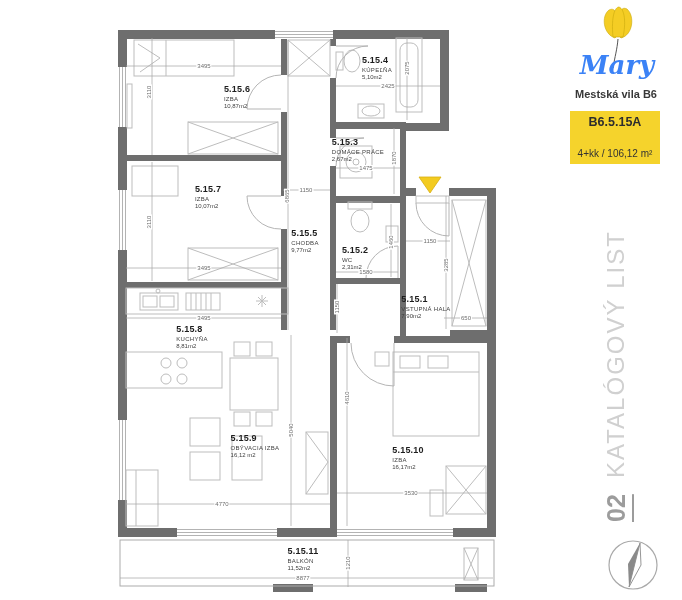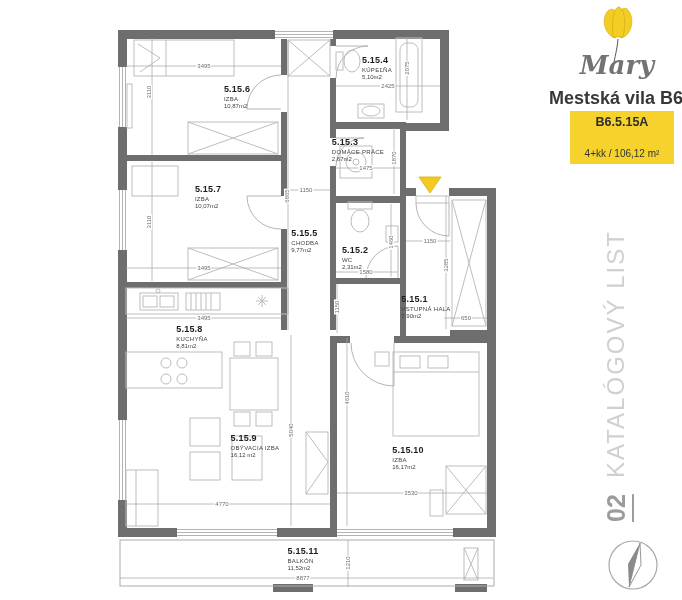--- a/index.html
+++ b/index.html
@@ -8,24 +8,24 @@
   svg{position:absolute;left:0;top:0;}
   .rlabel{position:absolute;transform:translateX(-50%);text-align:left;line-height:1.3;z-index:5;}
   .rid{font-weight:bold;font-size:9px;color:#1d1d1d;letter-spacing:.2px;}
   .rname{font-size:6px;color:#3f3f3f;letter-spacing:.3px;white-space:nowrap;}
   .rarea{font-size:6px;color:#3f3f3f;white-space:nowrap;}
   .dim{position:absolute;font-size:6px;color:#6f6f6f;background:#fff;padding:0 1px;
        transform:translate(-50%,-50%);white-space:nowrap;z-index:4;}
   .dim.v{transform:translate(-50%,-50%) rotate(-90deg);}
   .brand-script{position:absolute;left:617px;top:50px;transform:translateX(-50%);
        font-family:"DejaVu Serif",serif;font-style:italic;font-weight:bold;
-       font-size:26px;color:#737373;z-index:6;}
+       font-size:26px;color:#3b82f6;z-index:6;}
   .brand-sub{position:absolute;left:616px;top:88px;transform:translateX(-50%);
-       font-size:18px;font-weight:bold;color:#383838;white-space:nowrap;z-index:6;}
-  .badge{position:absolute;left:570px;top:111px;width:104px;background:#F5D32C;
+       font-size:11px;font-weight:bold;color:#383838;white-space:nowrap;z-index:6;}
+  .badge{position:absolute;left:570px;top:111px;width:90px;background:#F5D32C;
        text-align:center;padding:4px 0 5px;z-index:6;}
   .badge .code{font-size:12.5px;font-weight:bold;color:#2d2d2d;}
   .badge .spec{font-size:10px;color:#333;margin-top:19px;}
   .side-title{position:absolute;left:602px;top:184px;height:338px;width:34px;
        writing-mode:vertical-rl;transform:rotate(180deg);text-align:left;z-index:6;
        white-space:nowrap;}
   .pageno{font-size:25px;font-weight:bold;color:#9c9c9c;text-decoration:underline;
        text-underline-offset:3px;}
   .ktit{font-size:24px;color:#d0d0d0;letter-spacing:2px;margin-top:12px;}
 </style>

